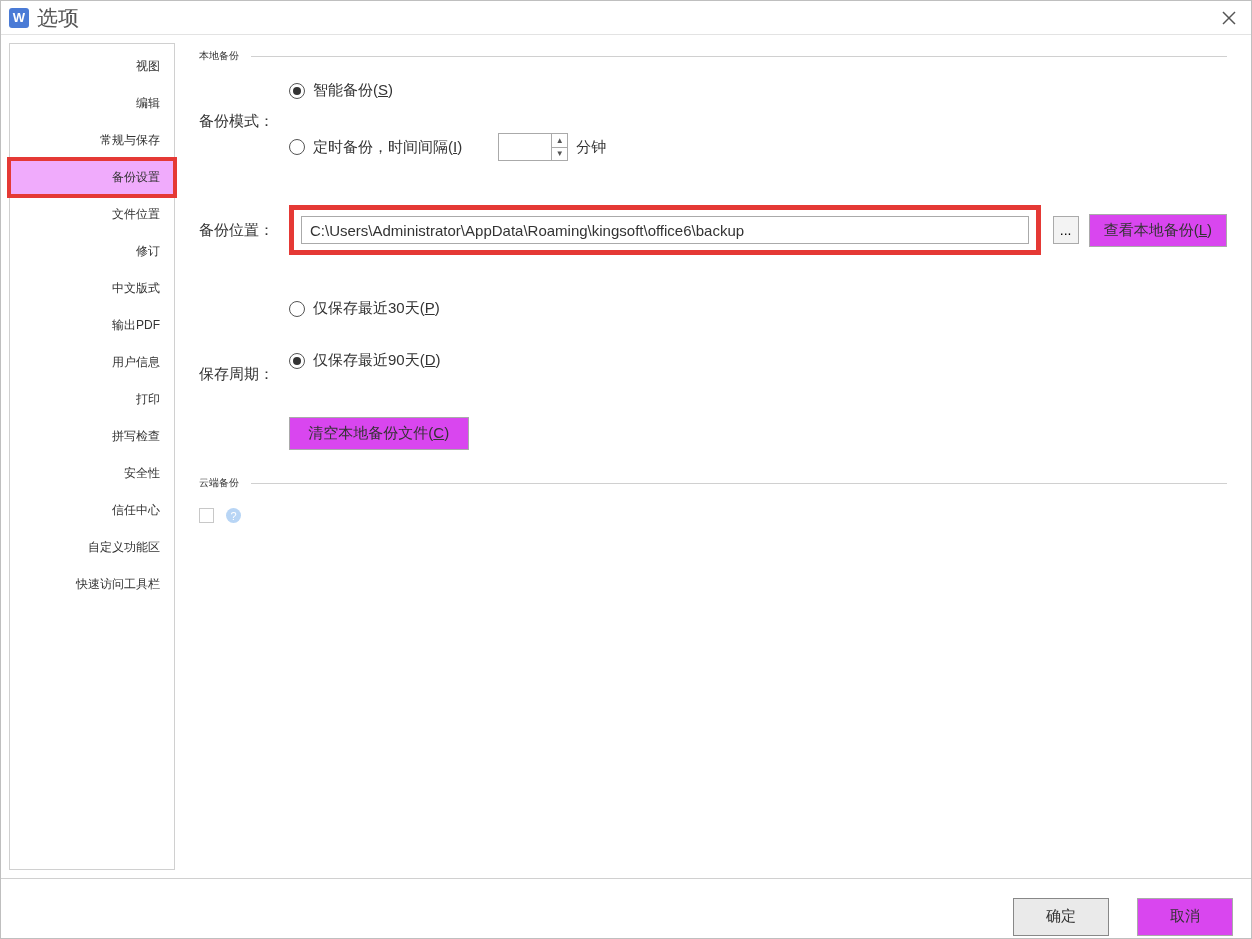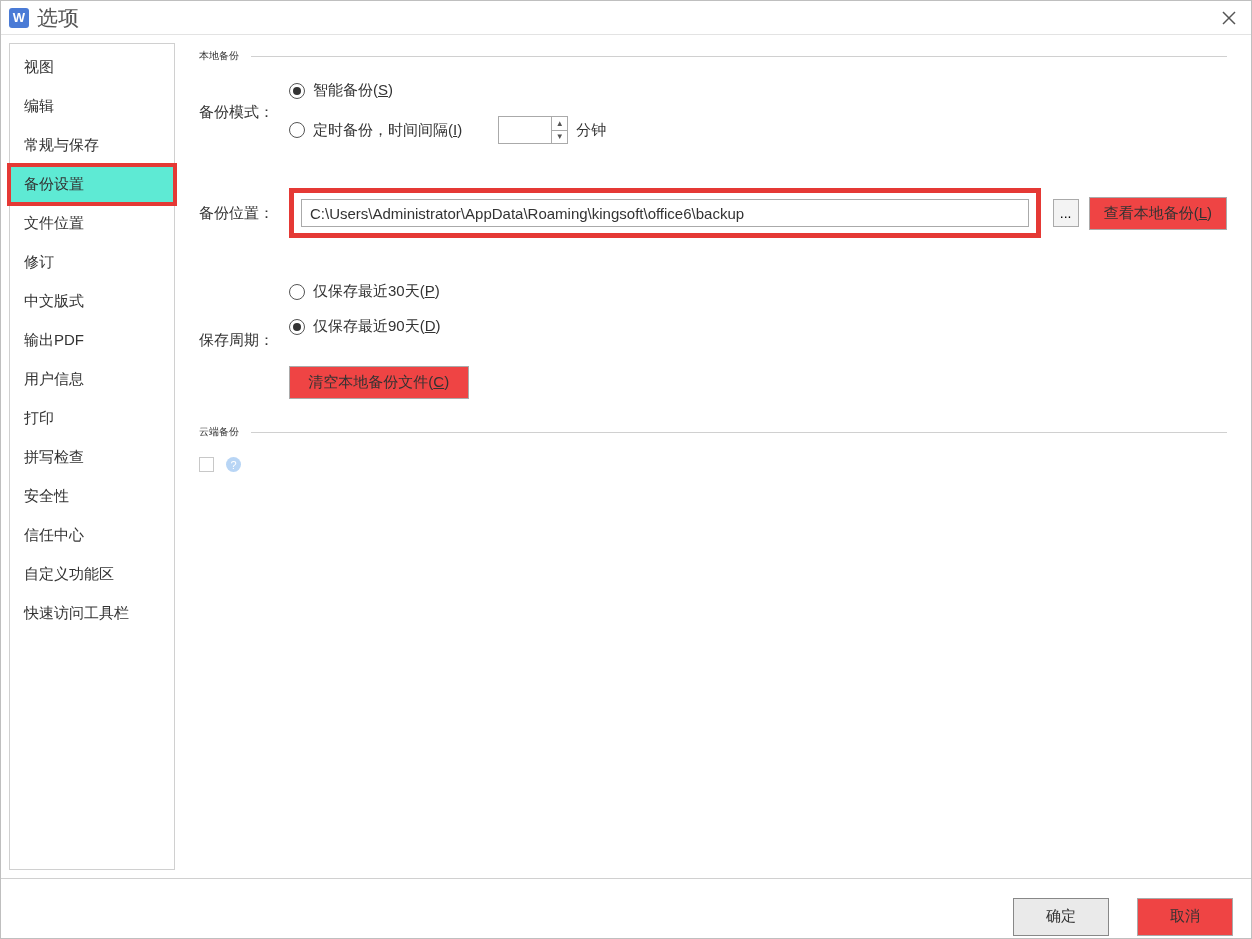--- a/index.html
+++ b/index.html
@@ -43,25 +43,26 @@
 .sidebar {
   width: 166px;
   border: 1px solid #d0d0d0;
   margin: 8px 0 8px 8px;
   padding-top: 4px;
 }
 .sidebar .item {
   padding: 10px 14px;
   cursor: pointer;
   color: #333;
-  font-size: 15px;
-  position: relative;
+  font-size: 12px;
+  position: relative;
+  text-align: right;
 }
 .sidebar .item.selected {
-  background: #5eead4;
+  background: #f0abfc;
 }
 .sidebar .highlight-box {
   position: absolute;
   border: 4px solid #e53935;
   left: -3px; right: -3px; top: -2px; bottom: -2px;
   pointer-events: none;
 }
 .content {
   flex: 1;
   padding: 14px 24px 0 24px;
@@ -160,21 +161,21 @@
   width: 26px; height: 28px;
   border: 1px solid #aaa;
   background: #f3f3f3;
   margin-left: 6px;
   cursor: pointer;
   font-size: 14px;
   display:flex;align-items:center;justify-content:center;
 }
 .btn {
   border: 1px solid #aaa;
-  background: #ef4444;
+  background: #d946ef;
   padding: 6px 14px;
   cursor: pointer;
   font-size: 15px;
   color: #333;
 }
 .btn .ul { text-decoration: underline; }
 .clear-btn { margin-top: 14px; }
 .cloud-section { margin-top: 26px; }
 .checkbox {
   display: inline-flex; align-items: center;
@@ -199,21 +200,21 @@
   height: 76px;
   border-top: 1px solid #d0d0d0;
   display: flex;
   justify-content: flex-end;
   align-items: center;
   padding: 0 18px;
   gap: 28px;
 }
 .footer .btn { width: 96px; height: 38px; display:flex;align-items:center;justify-content:center; padding:0; }
 .footer .btn.primary { background: #eaeaea; border: 1px solid #888; }
-.option-col { display: flex; flex-direction: column; gap: 16px; }
+.option-col { display: flex; flex-direction: column; gap: 33px; }
 </style>
 </head>
 <body>
 
 <div class="titlebar">
   <div class="app-icon">W</div>
   <div class="title">选项</div>
   <div class="close">
     <svg width="14" height="14" viewBox="0 0 14 14">
         <line x1="1" y1="1" x2="13" y2="13" stroke="#555" stroke-width="1.5"></line>

